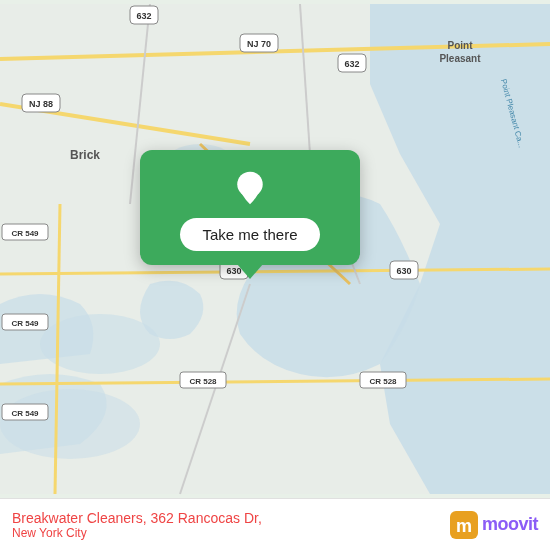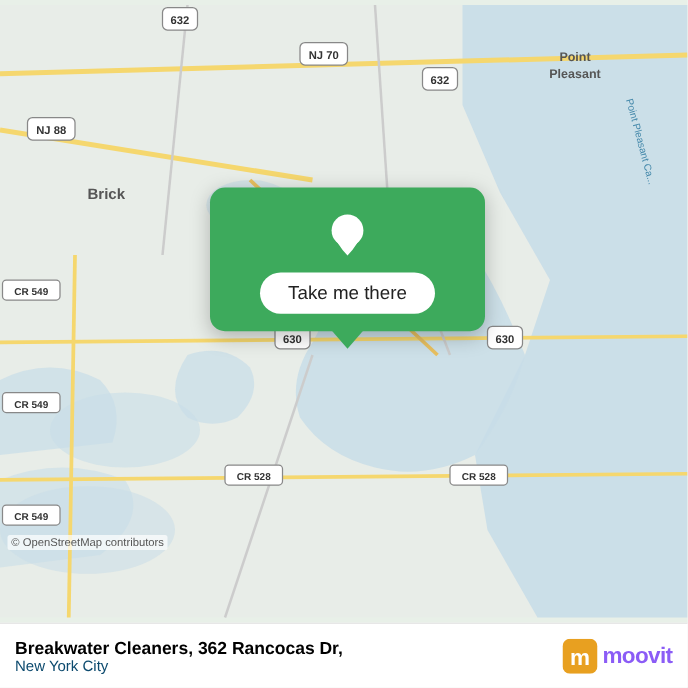--- a/index.html
+++ b/index.html
@@ -34,21 +34,20 @@
       top: 150px;
       left: 140px;
       width: 220px;
       background: #3daa5c;
       border-radius: 12px;
       padding: 18px 20px 14px 20px;
       display: flex;
       flex-direction: column;
       align-items: center;
       box-shadow: 0 4px 16px rgba(0,0,0,0.25);
-      margin-left: 28px;
     }
 
     #pin-icon {
       width: 40px;
       height: 40px;
       margin-bottom: 10px;
     }
 
     #take-me-there-btn {
       background: white;
@@ -85,27 +84,27 @@
       min-height: 52px;
     }
 
     #location-info {
       display: flex;
       flex-direction: column;
     }
 
     #location-name {
       font-size: 14px;
-      font-weight: bold;
-      color: #000000;
+      font-weight: normal;
+      color: #ef4444;
     }
 
     #location-city {
       font-size: 12px;
-      color: #0c4a6e;
+      color: #ef4444;
     }
 
     #moovit-logo {
       display: flex;
       align-items: center;
       gap: 4px;
     }
 
     .moovit-text {
       font-size: 18px;
@@ -211,21 +210,20 @@
       <svg id="pin-icon" viewBox="0 0 40 44" xmlns="http://www.w3.org/2000/svg">
         <circle cx="20" cy="18" r="14" fill="white"></circle>
         <circle cx="20" cy="18" r="8" fill="#3daa5c"></circle>
         <path d="M 20 30 Q 20 38 20 40 Q 15 35 12 30 Q 8 24 8 18 A12 12 0 0 1 32 18 Q 32 24 28 30 Q 25 35 20 40 Z" fill="white"></path>
         <circle cx="20" cy="18" r="5" fill="white"></circle>
       </svg>
 
       <button id="take-me-there-btn">Take me there</button>
     </div>
 
-    <div id="osm-credit">© OpenStreetMap contributors</div>
 
   </div>
 
   <div id="bottom-bar">
     <div id="location-info">
       <span id="location-name">Breakwater Cleaners, 362 Rancocas Dr,</span>
       <span id="location-city">New York City</span>
     </div>
 
     <div id="moovit-logo">

